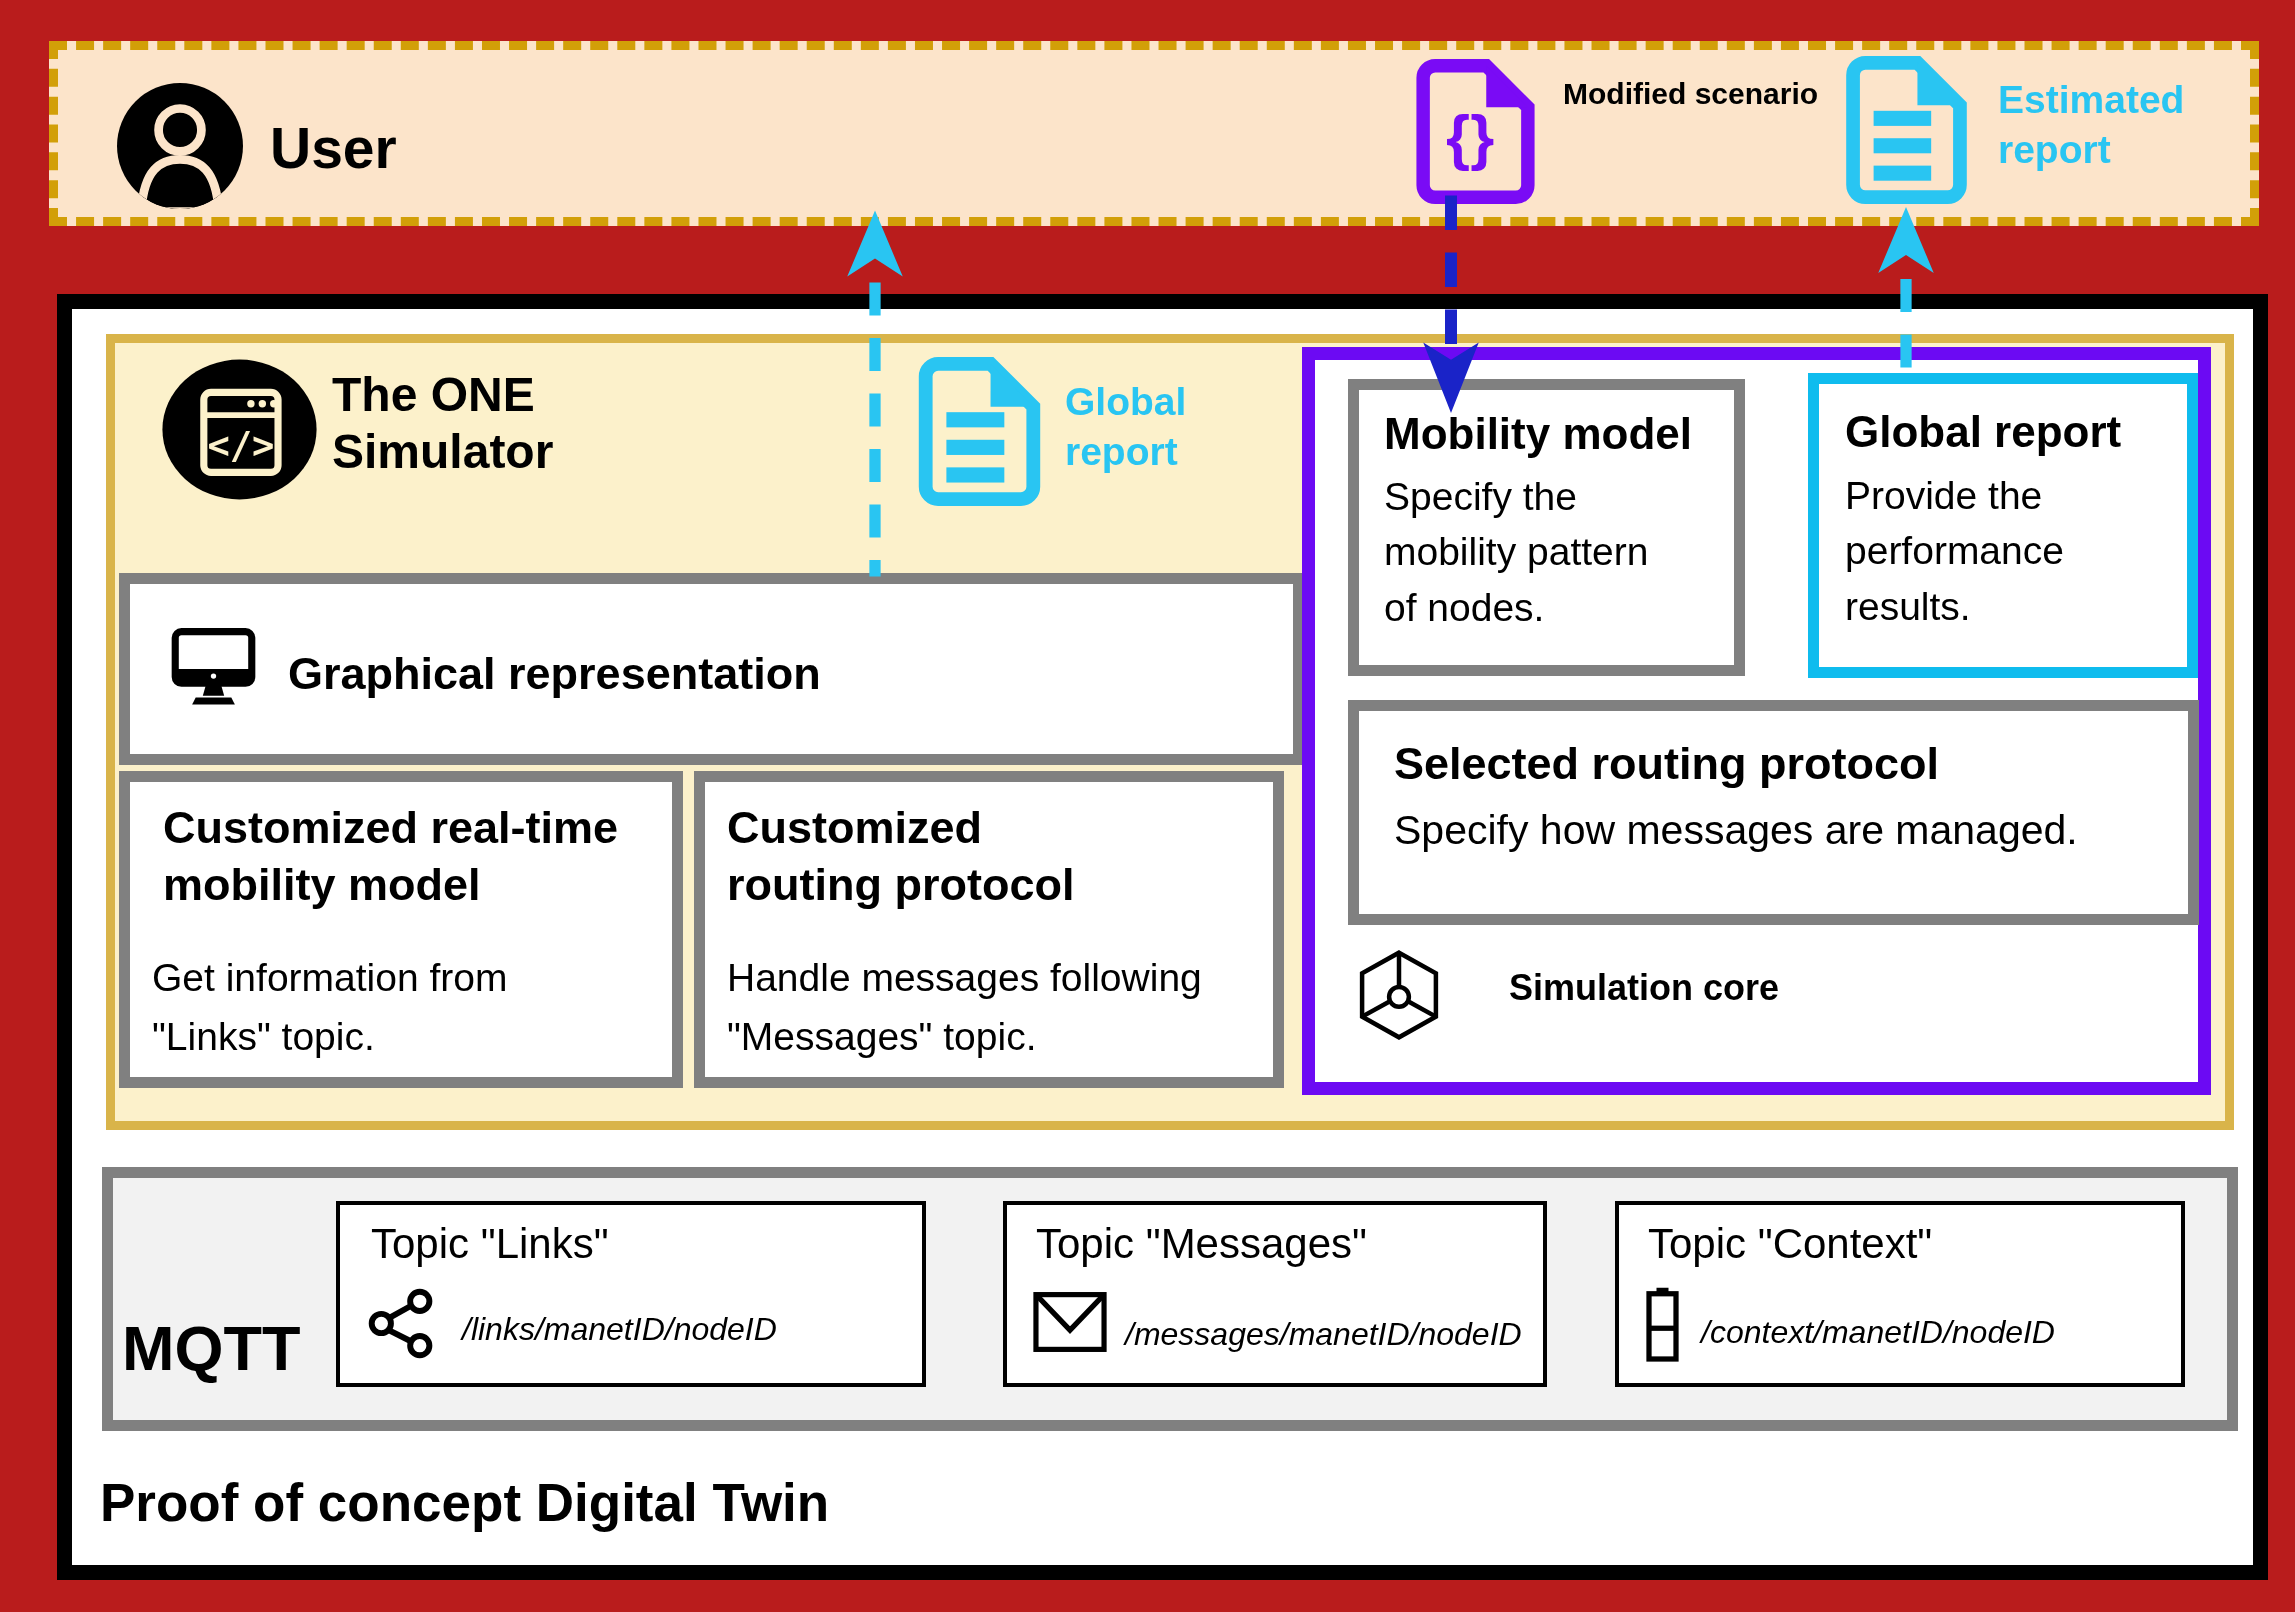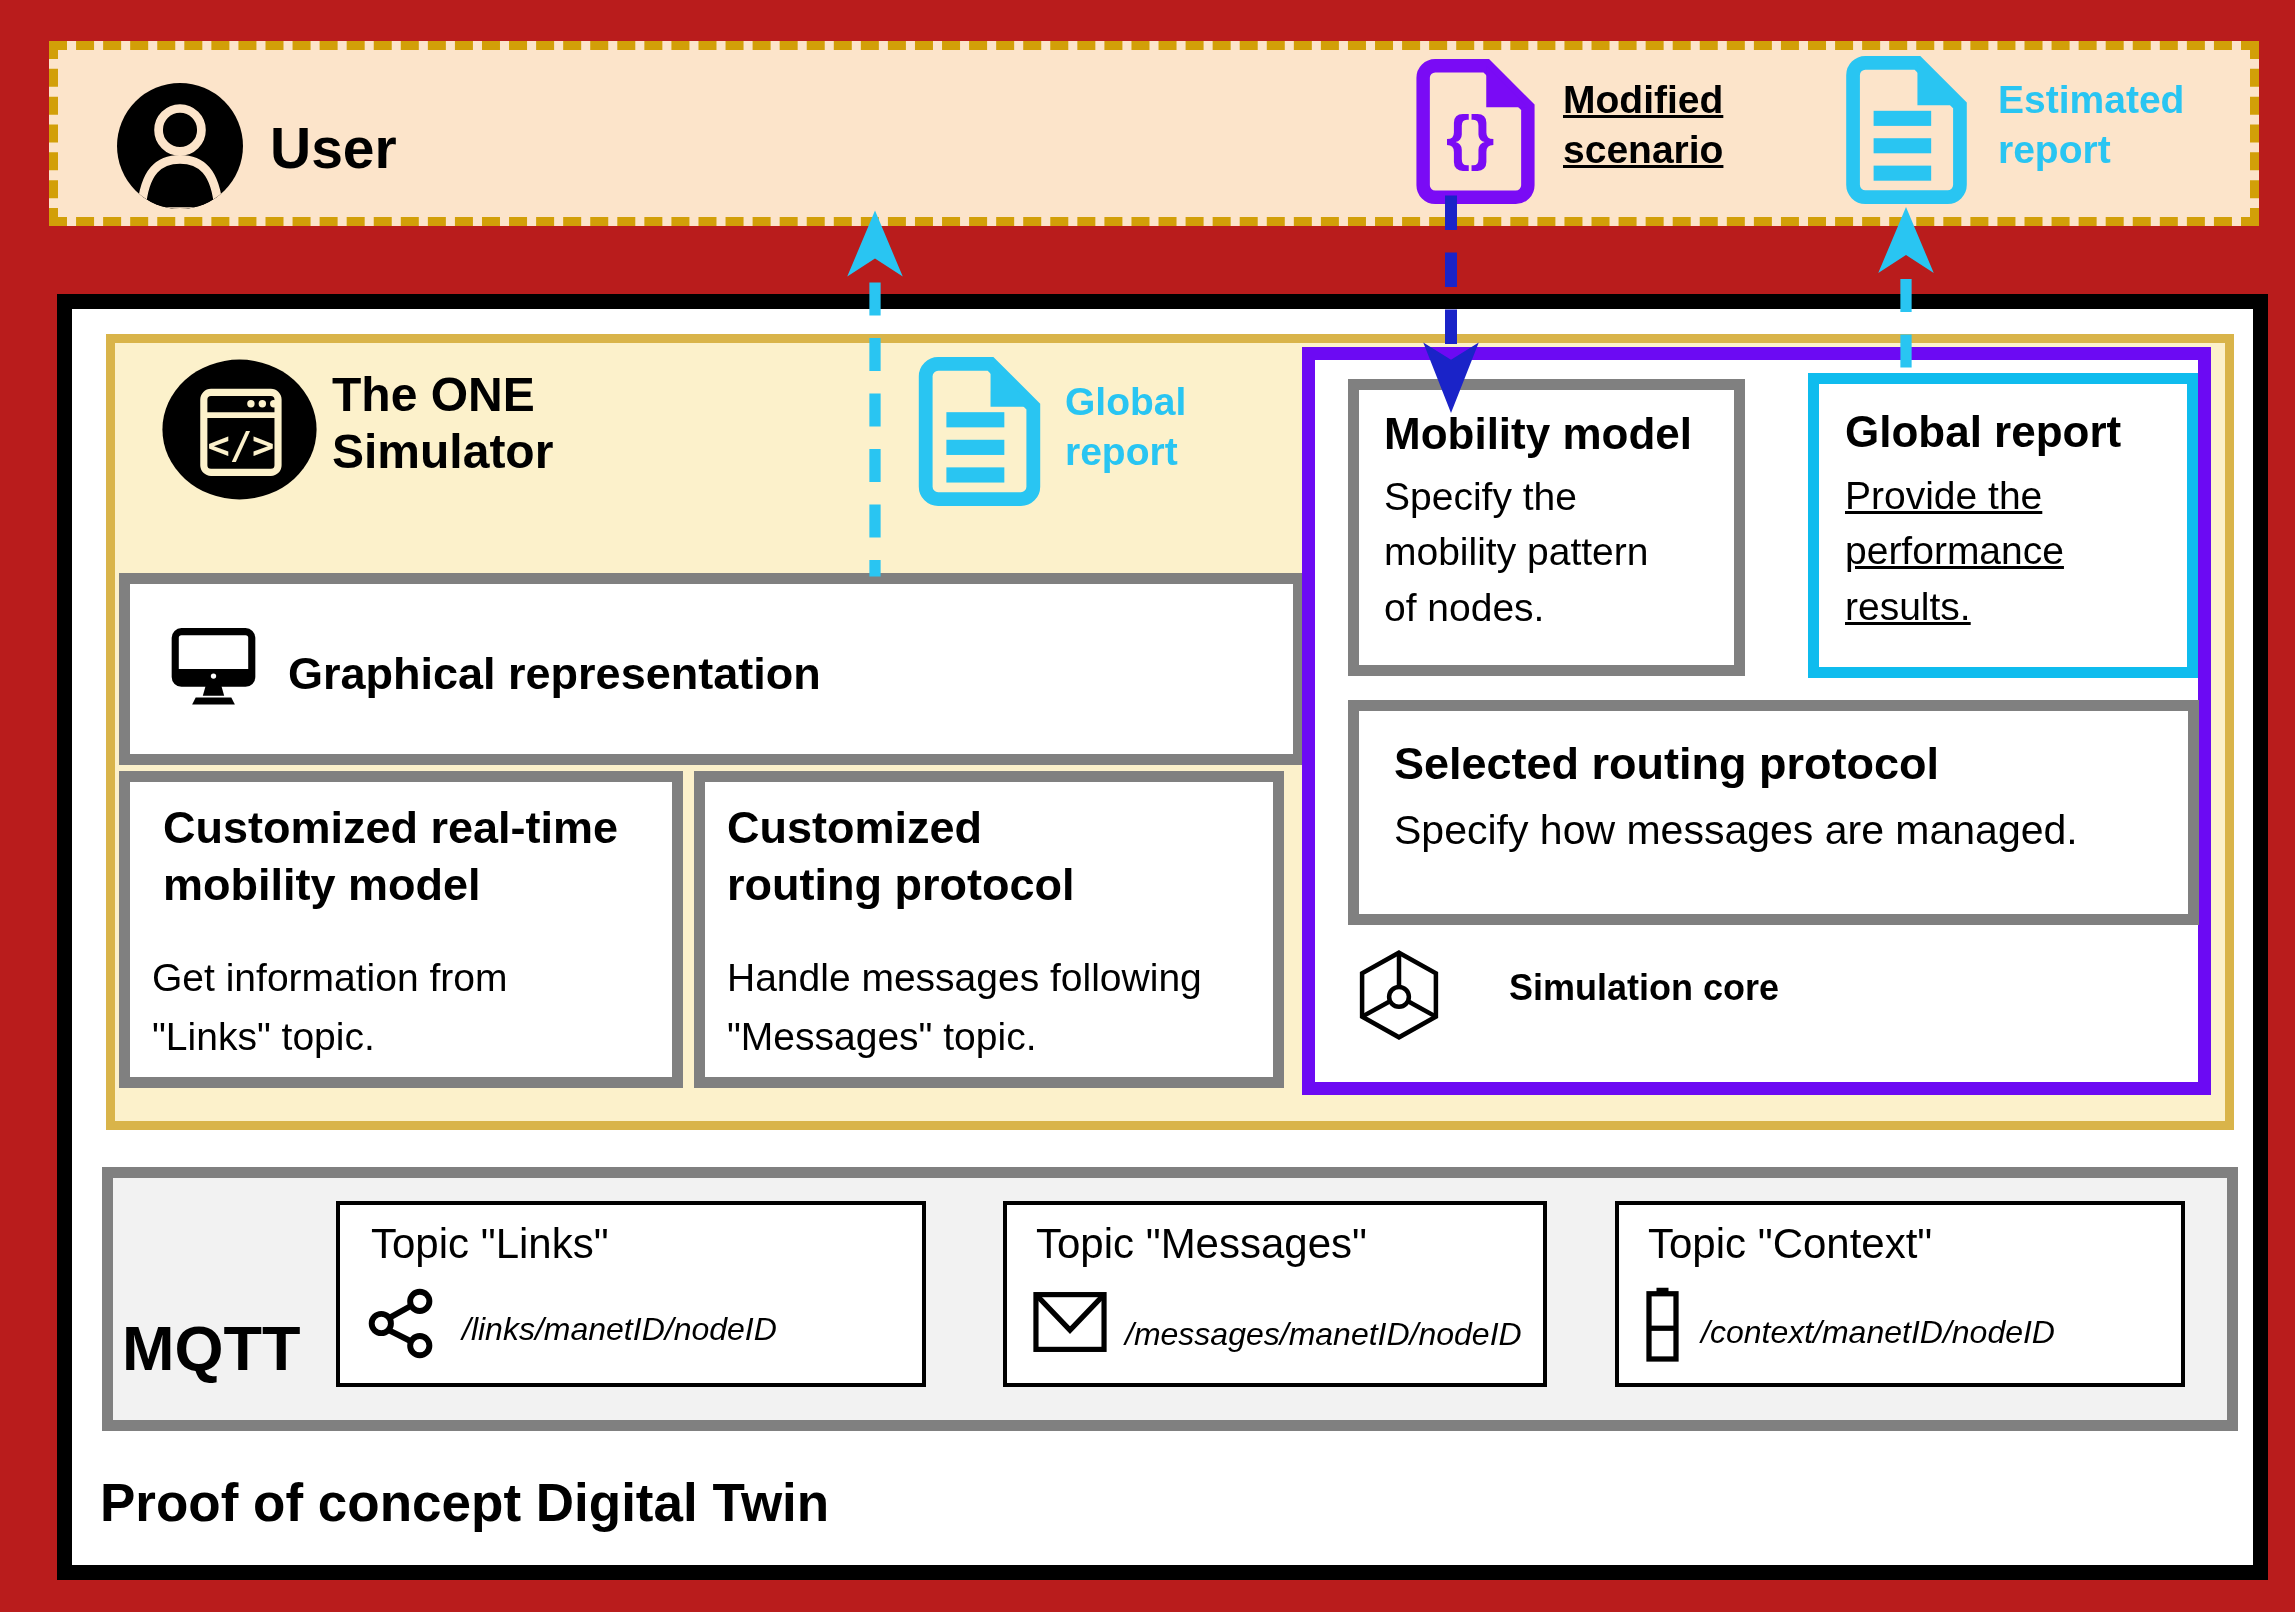--- a/index.html
+++ b/index.html
@@ -43,21 +43,21 @@
       <path d="M21 99 C 23 68 35 60 50 60 C 65 60 77 68 79 99 Z" fill="#000" stroke="#FCE4CA" stroke-width="6.5"></path>
     </g>
   </svg>
   <div class="abs bold" style="left:270px;top:115px;font-size:57px;color:#000;">User</div>
 
   <svg class="abs" style="left:1416px;top:59px;" width="119" height="145" viewBox="0 0 88 108">
     <path d="M14 5 H52 L83 36 V94 A9 9 0 0 1 74 103 H14 A9 9 0 0 1 5 94 V14 A9 9 0 0 1 14 5 Z" fill="none" stroke="#7A0BF5" stroke-width="10"></path>
     <path d="M52 5 L83 36 H52 Z" fill="#7A0BF5"></path>
     <text x="40" y="74" font-size="46" font-weight="bold" fill="#7A0BF5" text-anchor="middle" font-family="Liberation Sans,sans-serif">{}</text>
   </svg>
-  <div class="abs bold" style="left:1563px;top:75px;width:256px;font-size:39px;line-height:1.27;color:#000;text-decoration:underline;">Modified scenario</div>
+  <div class="abs bold" style="left:1563px;top:75px;width:256px;font-size:30px;line-height:1.27;color:#000;">Modified scenario</div>
 
   <svg class="abs" style="left:1846px;top:56px;" width="121" height="148" viewBox="0 0 88 108">
     <path d="M14 5 H52 L83 36 V94 A9 9 0 0 1 74 103 H14 A9 9 0 0 1 5 94 V14 A9 9 0 0 1 14 5 Z" fill="none" stroke="#29C5F2" stroke-width="10"></path>
     <path d="M52 5 L83 36 H52 Z" fill="#29C5F2"></path>
     <rect x="20" y="40" width="42" height="11" fill="#29C5F2"></rect>
     <rect x="20" y="60" width="42" height="11" fill="#29C5F2"></rect>
     <rect x="20" y="80" width="42" height="11" fill="#29C5F2"></rect>
   </svg>
   <div class="abs bold cyan" style="left:1998px;top:75px;width:256px;font-size:39px;line-height:1.27;">Estimated report</div>
 
@@ -104,21 +104,21 @@
   <div class="abs body52" style="left:727px;top:949px;width:490px;">Handle messages following "Messages" topic.</div>
 
   <div class="abs purple-box"></div>
 
   <div class="abs gray-box" style="left:1348px;top:379px;width:397px;height:297px;"></div>
   <div class="abs title58" style="left:1384px;top:409px;">Mobility model</div>
   <div class="abs body52t" style="left:1384px;top:469px;width:302px;">Specify the mobility pattern of nodes.</div>
 
   <div class="abs cyan-box" style="left:1808px;top:373px;width:390px;height:305px;"></div>
   <div class="abs title58" style="left:1845px;top:407px;">Global report</div>
-  <div class="abs body52t" style="left:1845px;top:468px;width:294px;text-decoration:underline;">Provide the performance results.</div>
+  <div class="abs body52t" style="left:1845px;top:468px;width:294px;">Provide the performance results.</div>
 
   <div class="abs gray-box" style="left:1348px;top:700px;width:851px;height:225px;"></div>
   <div class="abs title60" style="left:1394px;top:735px;">Selected routing protocol</div>
   <div class="abs" style="left:1394px;top:807px;font-size:41px;color:#000;">Specify how messages are managed.</div>
 
   <svg class="abs" style="left:1354px;top:949px;" width="90" height="92" viewBox="0 0 100 100">
     <polygon points="50,3 91,26 91,74 50,97 9,74 9,26" fill="none" stroke="#000" stroke-width="5"></polygon>
     <line x1="50" y1="3" x2="50" y2="43" stroke="#000" stroke-width="5"></line>
     <line x1="9" y1="74" x2="40" y2="57" stroke="#000" stroke-width="5"></line>
     <line x1="91" y1="74" x2="60" y2="57" stroke="#000" stroke-width="5"></line>

